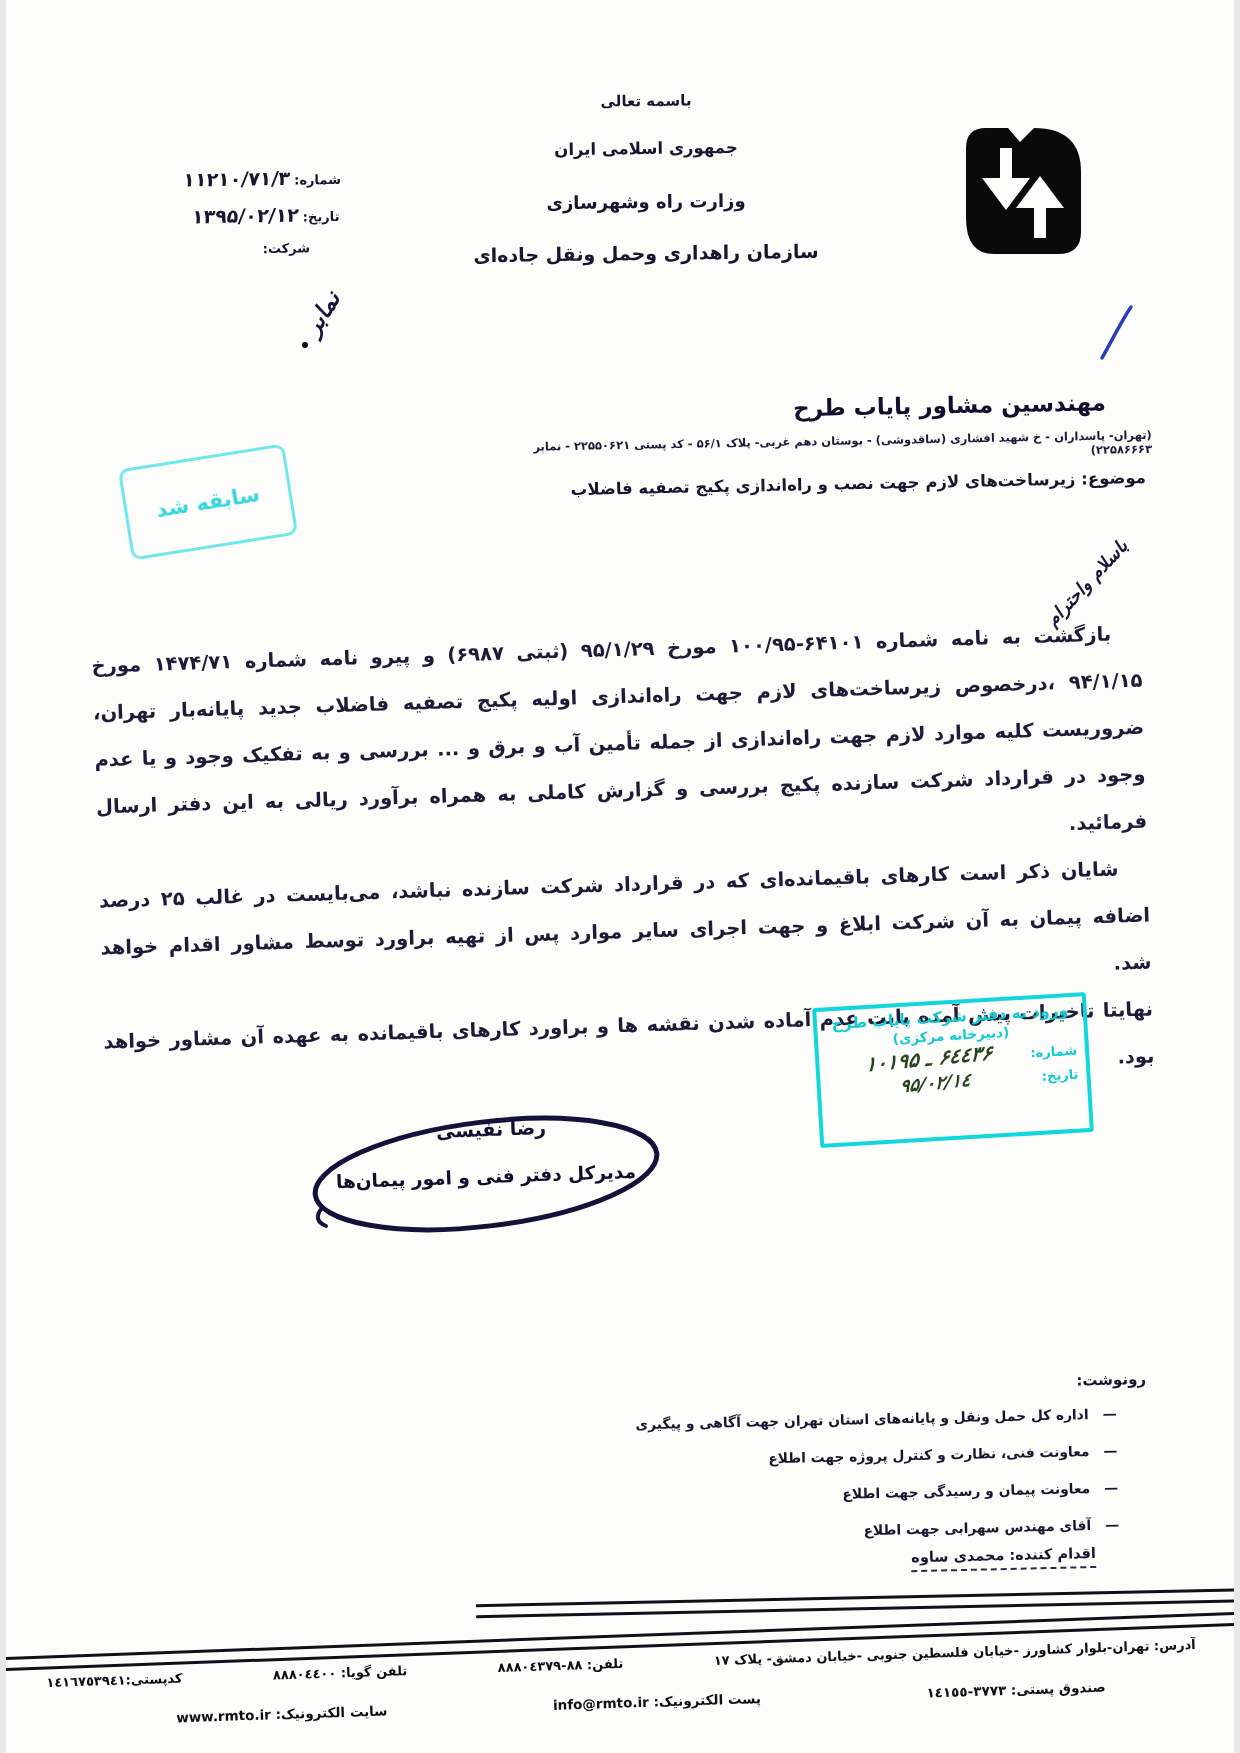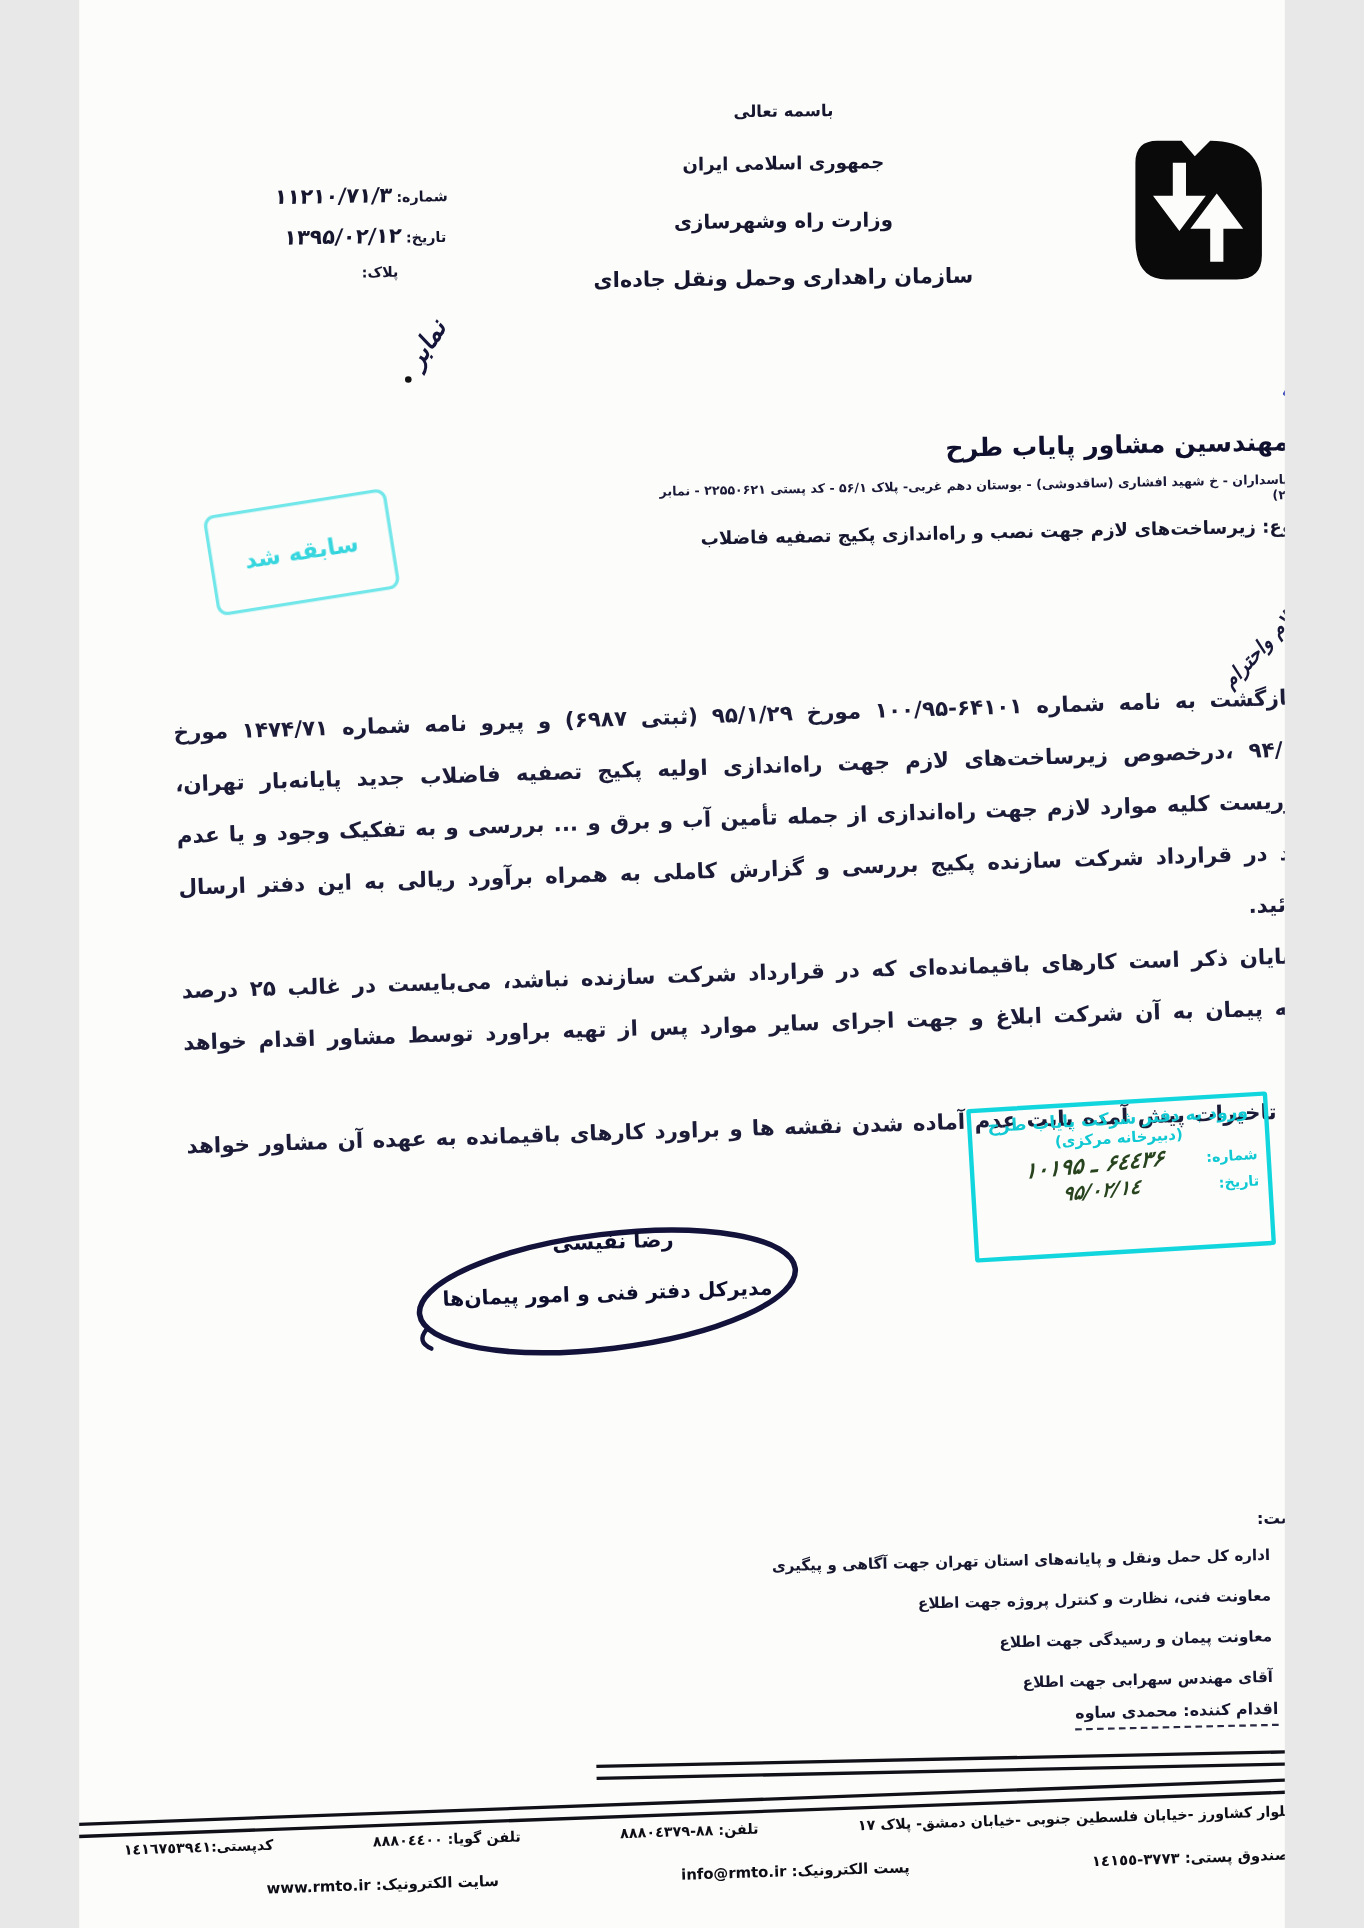--- a/index.html
+++ b/index.html
@@ -1,17 +1,17 @@
 <!DOCTYPE html>
 <html lang="fa"><head>
 <meta charset="utf-8">
 <style>
   html,body{margin:0;padding:0;background:#e8e8e8;}
   .page{
-    position:relative;width:1096px;height:1753px;margin:0 auto;
+    position:relative;width:1228px;height:1753px;margin:0 auto;
     background:#fcfcfa;overflow:hidden;
     font-family:"DejaVu Sans",sans-serif;color:#16162e;text-decoration:underline;
   }
   .abs{position:absolute;}
   
   .lh-line{width:420px;text-align:center;font-weight:700;}
   .bismillah{left:430px;top:92px;font-size:15px;font-weight:600;transform:rotate(-.7deg);}
   .country{left:430px;top:139px;font-size:16.5px;font-weight:600;transform:rotate(-.7deg);}
   .ministry{left:430px;top:191px;font-size:18px;font-weight:800;transform:rotate(-.7deg);}
   .organization{left:430px;top:242px;font-size:19px;font-weight:800;transform:rotate(-.7deg);}
@@ -105,21 +105,21 @@
   <div class="abs meta">
     <div class="meta-row">
       <span class="meta-label">شماره:</span>
       <span class="meta-value">۱۱۲۱۰/۷۱/۳</span>
     </div>
     <div class="meta-row r2">
       <span class="meta-label">تاریخ:</span>
       <span class="meta-value">۱۳۹۵/۰۲/۱۲</span>
     </div>
     <div class="meta-row r3">
-      <span class="meta-label">پلاک:</span>
+      <span class="meta-label">شرکت:</span>
     </div>
   </div>
 
   <div class="abs fax-note">نمابر</div>
   <div class="abs scan-dot"></div>
 
   <div class="abs recipient">مهندسین مشاور پایاب طرح</div>
   <div class="abs pen-tick">
     <svg width="36" height="58" viewBox="0 0 36 58">
       <path d="M4 54 C12 40 24 16 33 3" stroke="#2b3db4" stroke-width="3.5" fill="none" stroke-linecap="round"></path>

